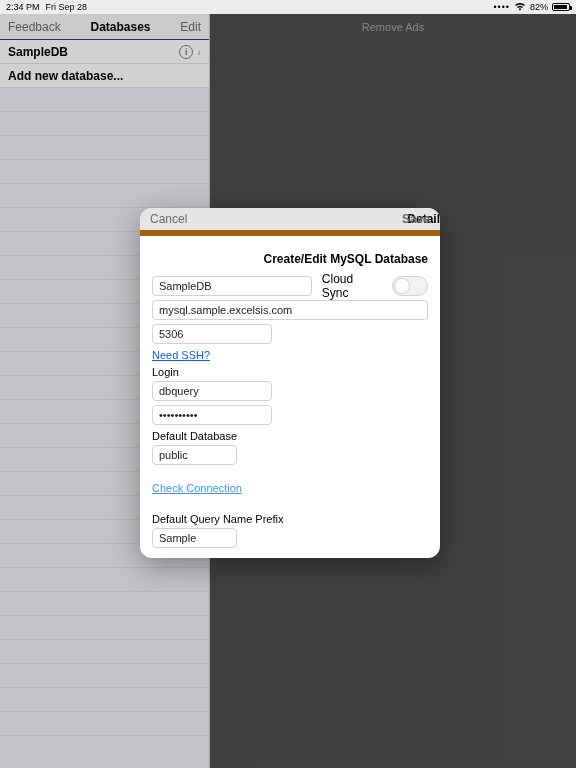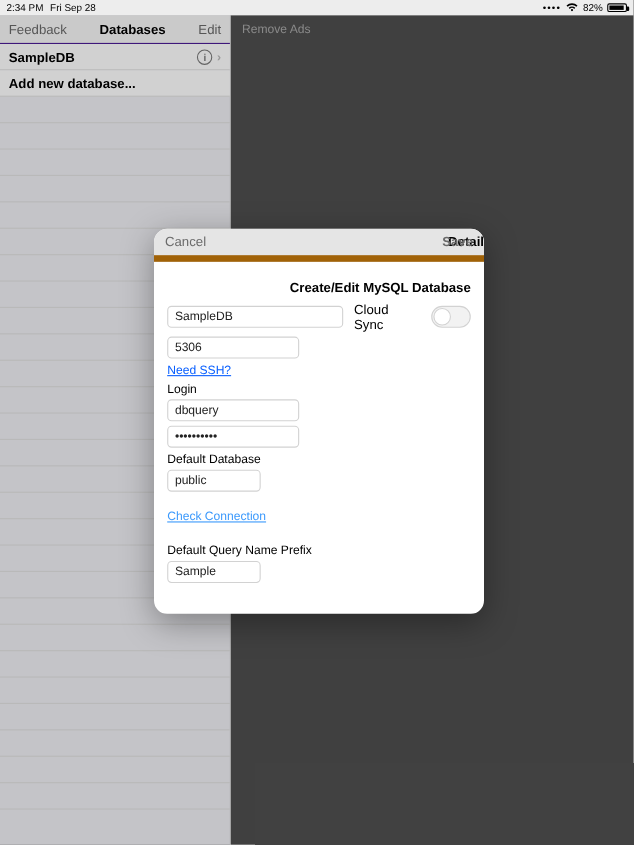--- a/index.html
+++ b/index.html
@@ -29,21 +29,21 @@
   .lp-row.add { font-weight:600; }
   .lp-row .grow { flex:1; }
   .lp-row .info { width:14px; height:14px; border:1px solid #7a7a7a; border-radius:50%;
     display:flex; align-items:center; justify-content:center; font-size:9px; color:#7a7a7a; margin-right:4px;}
   .lp-row .chev { color:#bbb; font-size:11px; }
   .lp-lines { }
   .lp-line { height:24px; border-bottom:1px solid #e2e2e2; }
 
   
   .rightheader { position:absolute; top:14px; left:210px; right:0; height:26px;
-    display:flex; align-items:center; justify-content:flex-start; padding:0 10px;
+    display:flex; align-items:center; justify-content:center; padding:0 10px;
     color:#a8a8a8; font-size:11px; }
 
   
   .dim { position:absolute; top:14px; left:0; right:0; bottom:0;
     background:rgba(0,0,0,0.18); }
 
   
   .modal { position:absolute; left:140px; top:208px; width:300px; height:350px;
     background:#fff; border-radius:12px; box-shadow:0 8px 30px rgba(0,0,0,0.35);
     display:flex; flex-direction:column; overflow:hidden; }
@@ -157,20 +157,21 @@
       <div class="section-title">Create/Edit MySQL Database</div>
 
       <div class="cloudrow">
         <input class="field med" value="SampleDB" style="">
         <span class="cloud-label">Cloud Sync</span>
         <span class="toggle">
             <span class="knob"></span>
           </span>
       </div>
 
+      <input class="field big" value="mysql.sample.excelsis.com" style="">
       <div style="height:4px;"></div>
       <input class="field small" value="5306" style="">
       <a class="link" href="#">Need SSH?</a>
 
       <div class="label">Login</div>
       <input class="field small" value="dbquery" style="">
       <div style="height:4px;"></div>
       <input class="field small" value="••••••••••" style="">
 
       <div class="label">Default Database</div>

